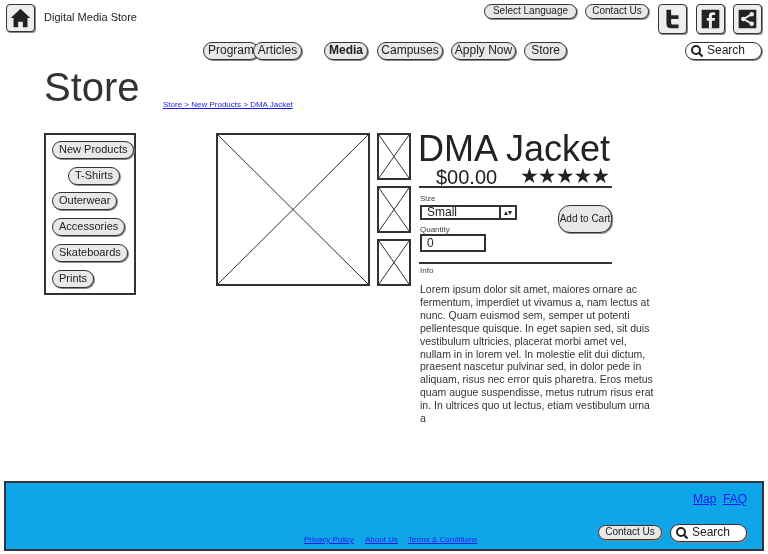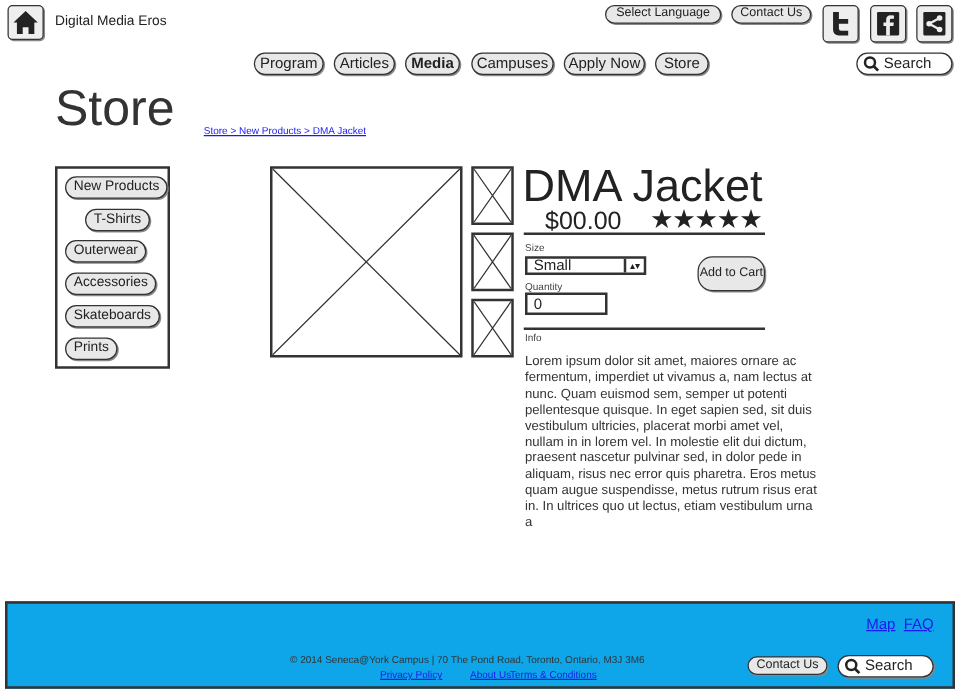--- a/index.html
+++ b/index.html
@@ -59,21 +59,21 @@
   }
 </style>
 </head>
 <body>
 
 <div class="icon-box" style="left:6px;top:4px;width:29px;height:28px;">
   <svg viewBox="0 0 29 28">
     <path d="M14.5 4 L4 14 L7 14 L7 24 L12 24 L12 18 L17 18 L17 24 L22 24 L22 14 L25 14 Z" fill="#222"></path>
   </svg>
 </div>
-<div class="abs" style="left:44px;top:11px;font-size:11px;color:#222;">Digital Media Eros</div>
+<div class="abs" style="left:44px;top:11px;font-size:11px;color:#222;">Digital Media Store</div>
 
 <div class="pill sm" style="left:484px;top:4px;width:93px;">Select Language</div>
 <div class="pill sm" style="left:585px;top:4px;width:64px;">Contact Us</div>
 
 <div class="icon-box" style="left:658px;top:4px;width:29px;height:30px;">
   <svg viewBox="0 0 29 30">
     <path d="M8 5 L13 5 L13 11 L21 11 L21 15 L13 15 L13 19 Q13 21 15 21 L21 21 L21 25 L13 25 Q8 25 8 20 Z" fill="#222"></path>
   </svg>
 </div>
 <div class="icon-box" style="left:696px;top:4px;width:29px;height:30px;">
@@ -86,21 +86,21 @@
   <svg viewBox="0 0 29 30">
     <rect x="5" y="5" width="19" height="20" rx="1" fill="#222"></rect>
     <circle cx="19" cy="10" r="2.4" fill="#eee"></circle>
     <circle cx="10" cy="15" r="2.4" fill="#eee"></circle>
     <circle cx="19" cy="20" r="2.4" fill="#eee"></circle>
     <path d="M19 10 L10 15 L19 20" stroke="#eee" stroke-width="2" fill="none"></path>
   </svg>
 </div>
 
 <div class="pill nav" style="left:203px;top:42px;width:56px;">Program</div>
-<div class="pill nav" style="left:267px;top:42px;width:49px;">Articles</div>
+<div class="pill nav" style="left:253px;top:42px;width:49px;">Articles</div>
 <div class="pill nav" style="left:324px;top:42px;width:44px;font-weight:bold;">Media</div>
 <div class="pill nav" style="left:377px;top:42px;width:66px;">Campuses</div>
 <div class="pill nav" style="left:451px;top:42px;width:65px;">Apply Now</div>
 <div class="pill nav" style="left:524px;top:42px;width:43px;">Store</div>
 
 <div class="search-pill" style="left:685px;top:42px;width:77px;">
   <svg class="mag" viewBox="0 0 14 14">
     <circle cx="6" cy="6" r="4" stroke="#222" stroke-width="2" fill="none"></circle>
     <path d="M9 9 L12.5 12.5" stroke="#222" stroke-width="2.2"></path>
   </svg>
@@ -158,23 +158,22 @@
 <div class="pill" style="left:558px;top:205px;width:54px;height:28px;border-radius:12px;font-size:10px;line-height:25px;">Add to Cart</div>
 
 <div class="hr" style="left:419px;top:262px;width:193px;"></div>
 <div class="tiny" style="left:420px;top:266px;">Info</div>
 <div class="lorem">Lorem ipsum dolor sit amet, maiores ornare ac fermentum, imperdiet ut vivamus a, nam lectus at nunc. Quam euismod sem, semper ut potenti pellentesque quisque. In eget sapien sed, sit duis vestibulum ultricies, placerat morbi amet vel, nullam in in lorem vel. In molestie elit dui dictum, praesent nascetur pulvinar sed, in dolor pede in aliquam, risus nec error quis pharetra. Eros metus quam augue suspendisse, metus rutrum risus erat in.  In ultrices quo ut lectus, etiam vestibulum urna a</div>
 
 <div class="footer">
   <div class="abs link" style="left:687px;top:9px;font-size:12px;">Map</div>
   <div class="abs link" style="left:717px;top:9px;font-size:12px;">FAQ</div>
 
-  <div class="abs" style="left:226px;top:40px;font-size:8px;color:#333;white-space:nowrap;">© 2014 Seneca@York Campus | 70 The Pond Road,  Toronto, Ontario, M3J 3M6</div>
   <div class="abs link" style="left:298px;top:52px;font-size:8px;">Privacy Policy</div>
-  <div class="abs link" style="left:370px;top:52px;font-size:8px;">About Us</div>
+  <div class="abs link" style="left:359px;top:52px;font-size:8px;">About Us</div>
   <div class="abs link" style="left:402px;top:52px;font-size:8px;">Terms &amp; Conditions</div>
 
   <div class="pill sm" style="left:592px;top:42px;width:64px;">Contact Us</div>
   <div class="search-pill" style="left:664px;top:41px;width:77px;">
     <svg class="mag" viewBox="0 0 14 14">
       <circle cx="6" cy="6" r="4" stroke="#222" stroke-width="2" fill="none"></circle>
       <path d="M9 9 L12.5 12.5" stroke="#222" stroke-width="2.2"></path>
     </svg>
     <span class="txt">Search</span>
   </div>

